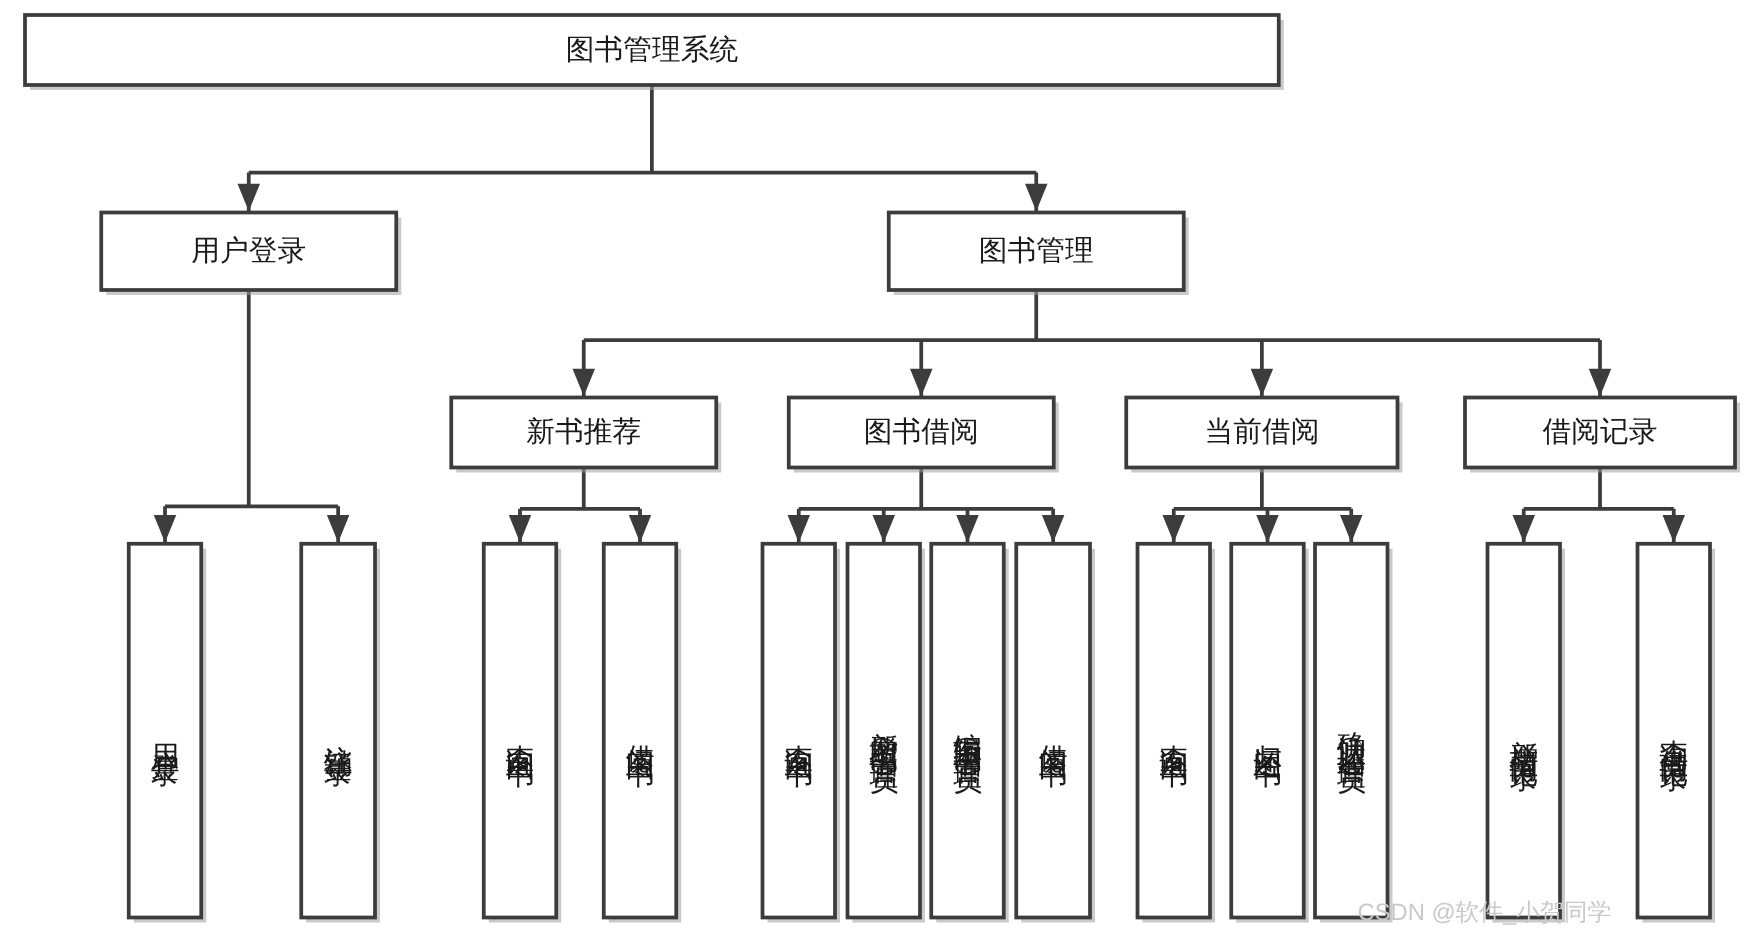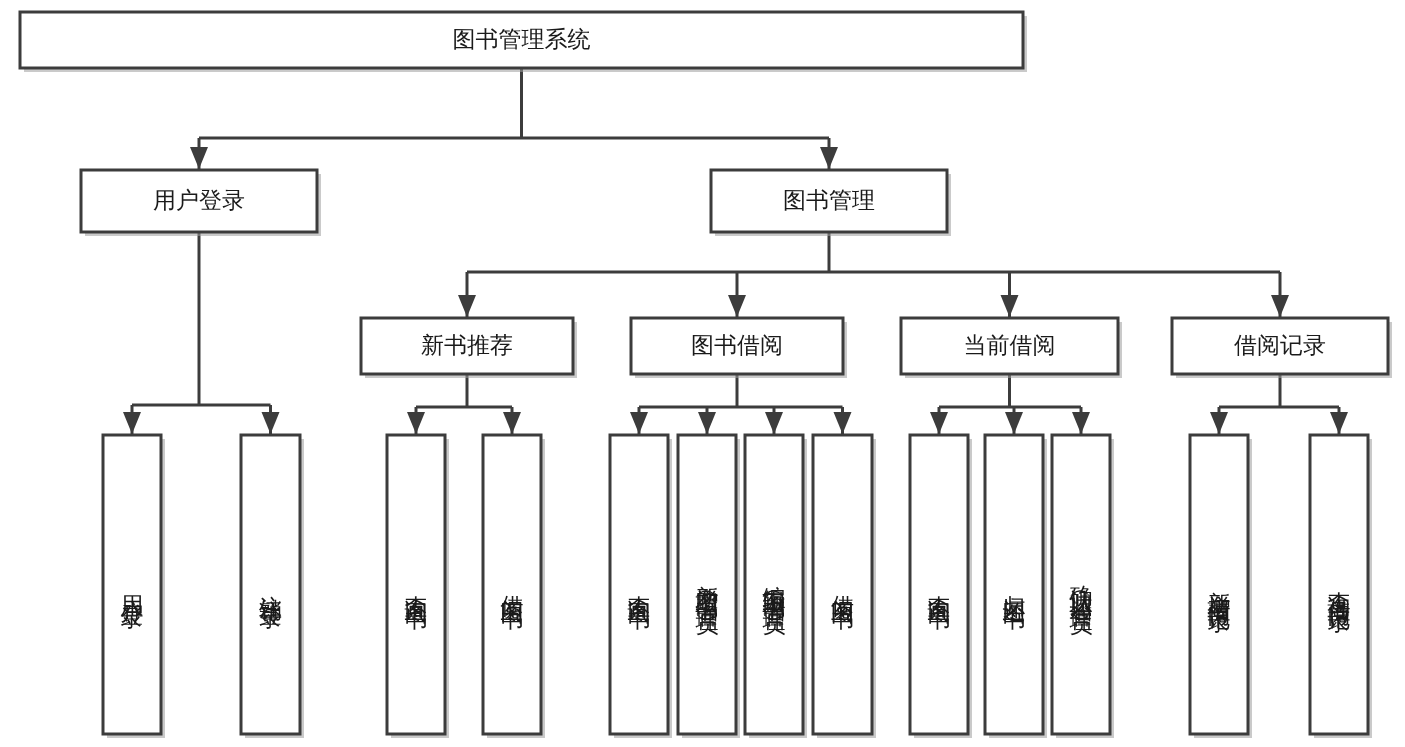--- a/index.html
+++ b/index.html
@@ -180,13 +180,14 @@
         <span class="v-label">确认归还（管理员）</span>
       </div>
       <div class="v-label-box" style="left: 1190px; top: 435px; width: 58px; height: 299px;">
         <span class="v-label">新增借阅记录</span>
       </div>
       <div class="v-label-box" style="left: 1310px; top: 435px; width: 58px; height: 299px;">
         <span class="v-label">查询借阅记录</span>
       </div>
     </div>
 
+  <div id="watermark">CSDN @软件_小贺同学</div>
 </div>
 
 </body></html>

